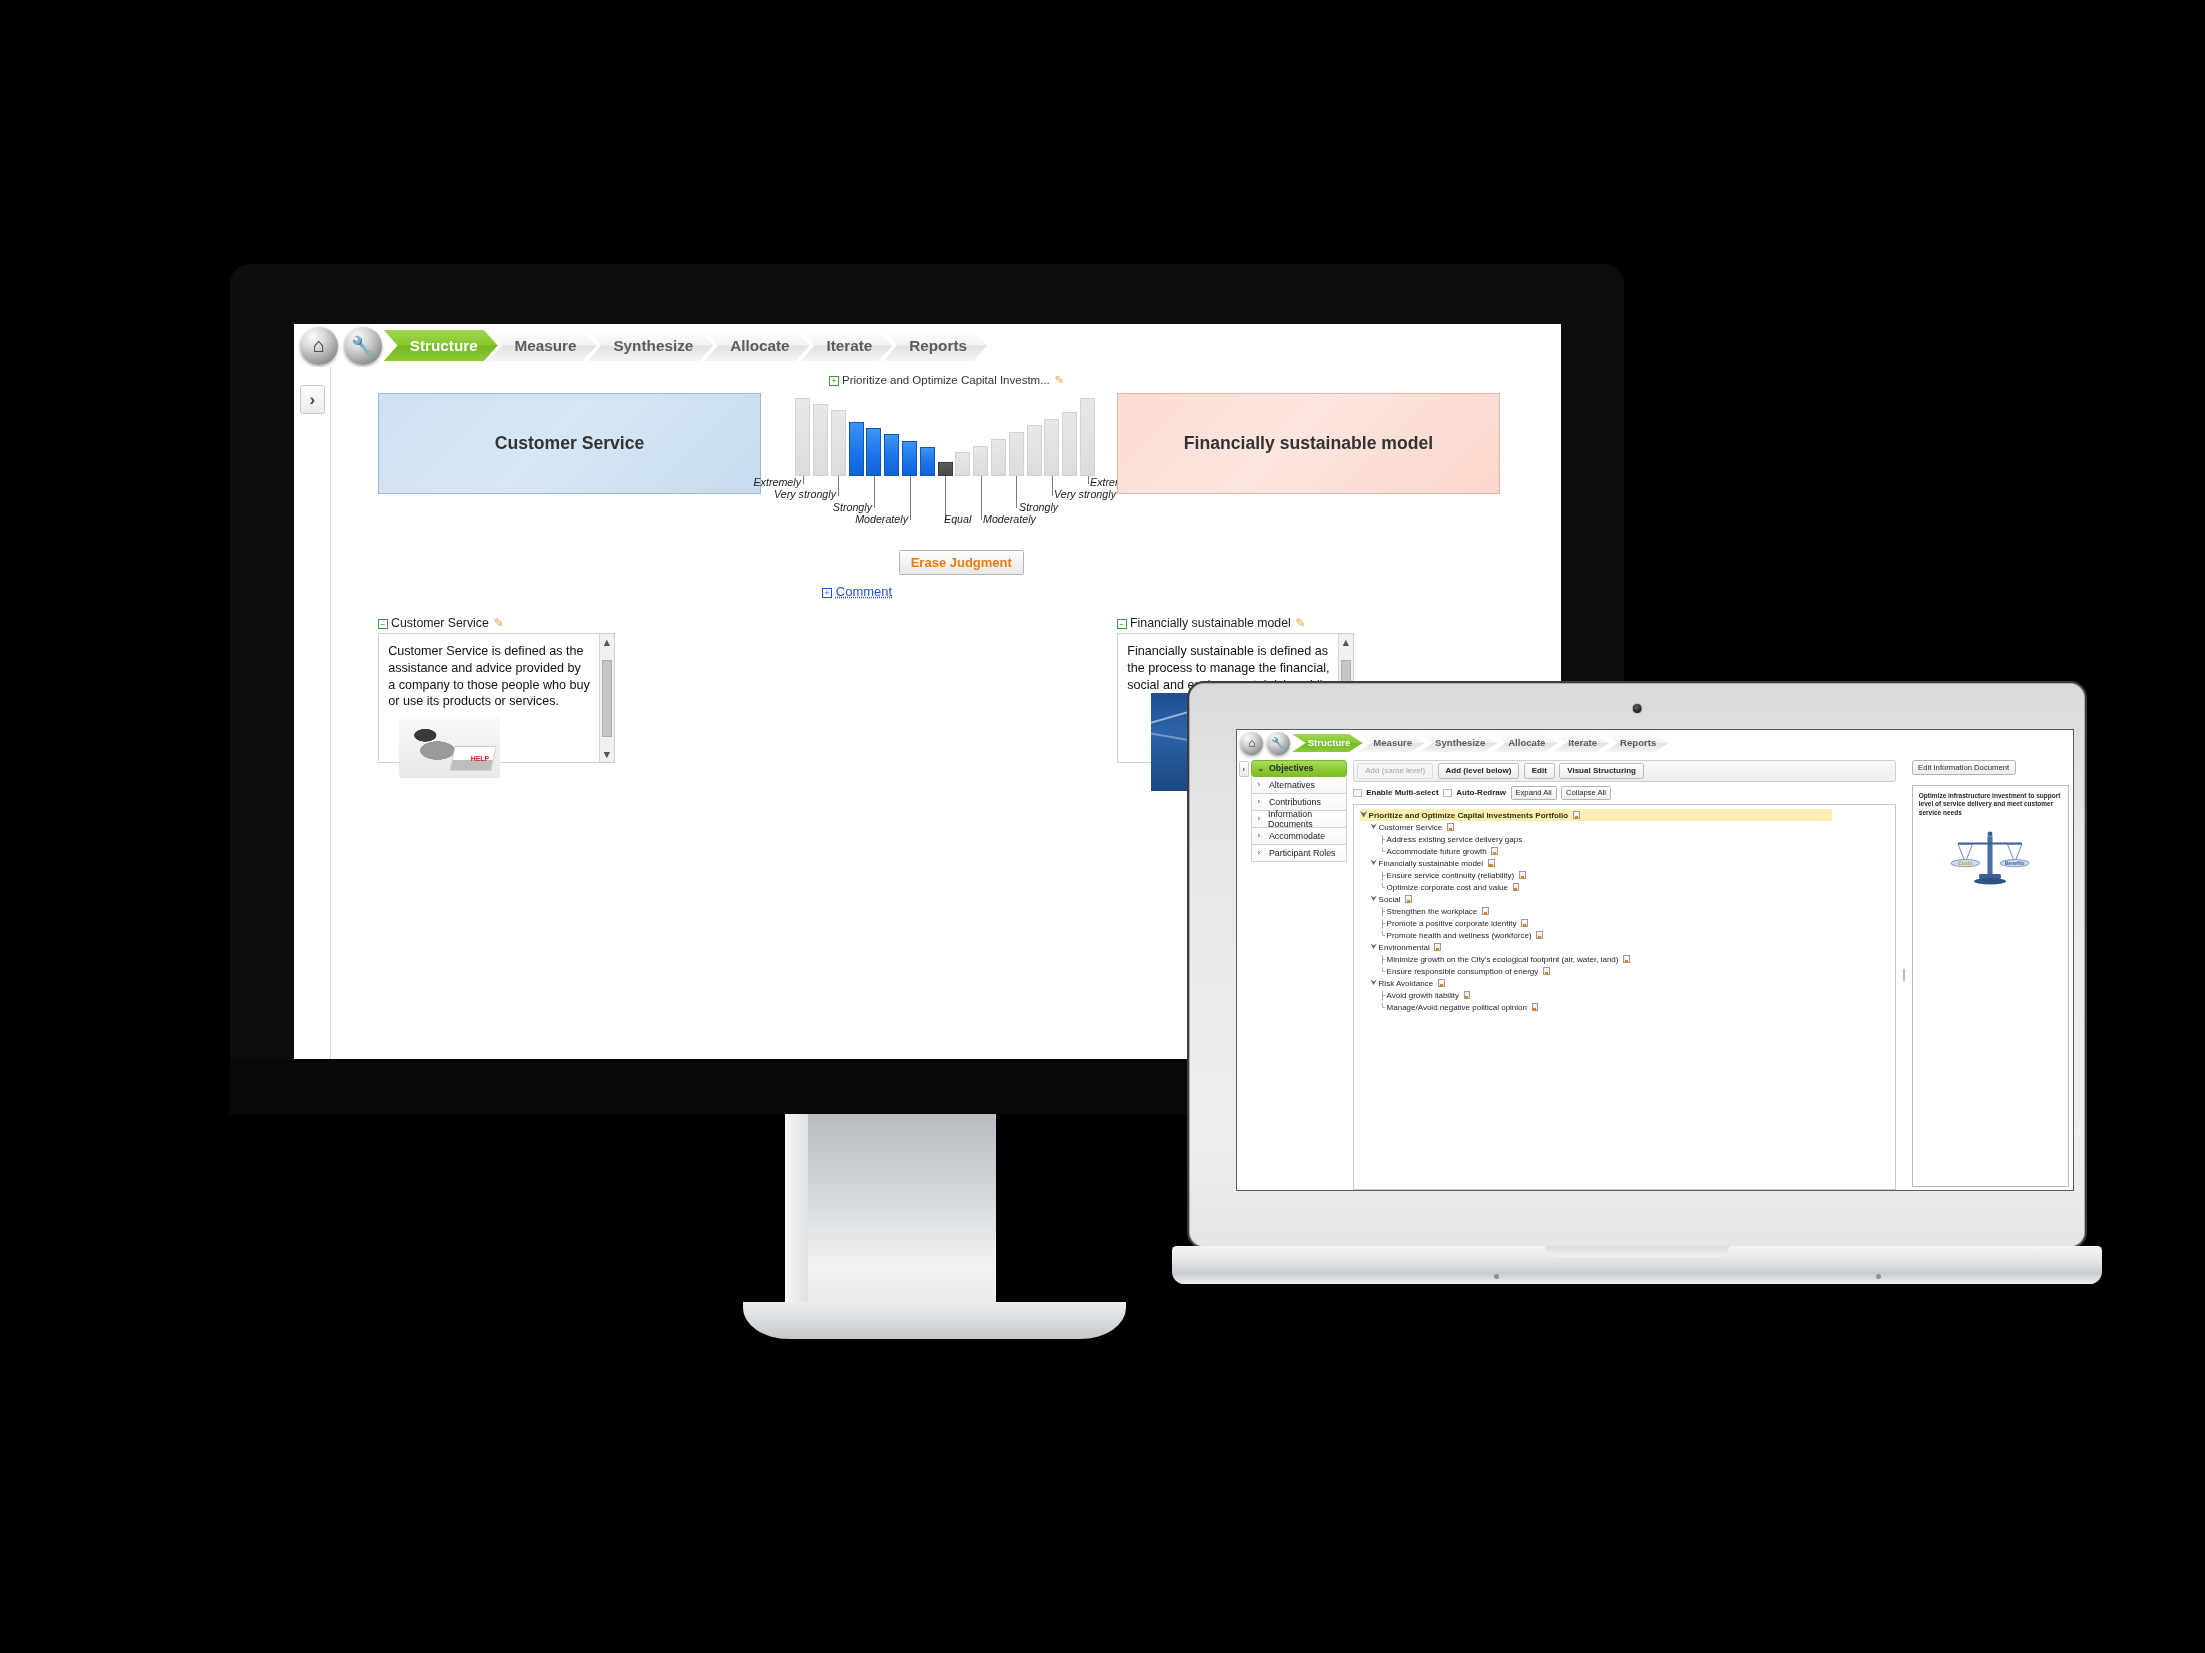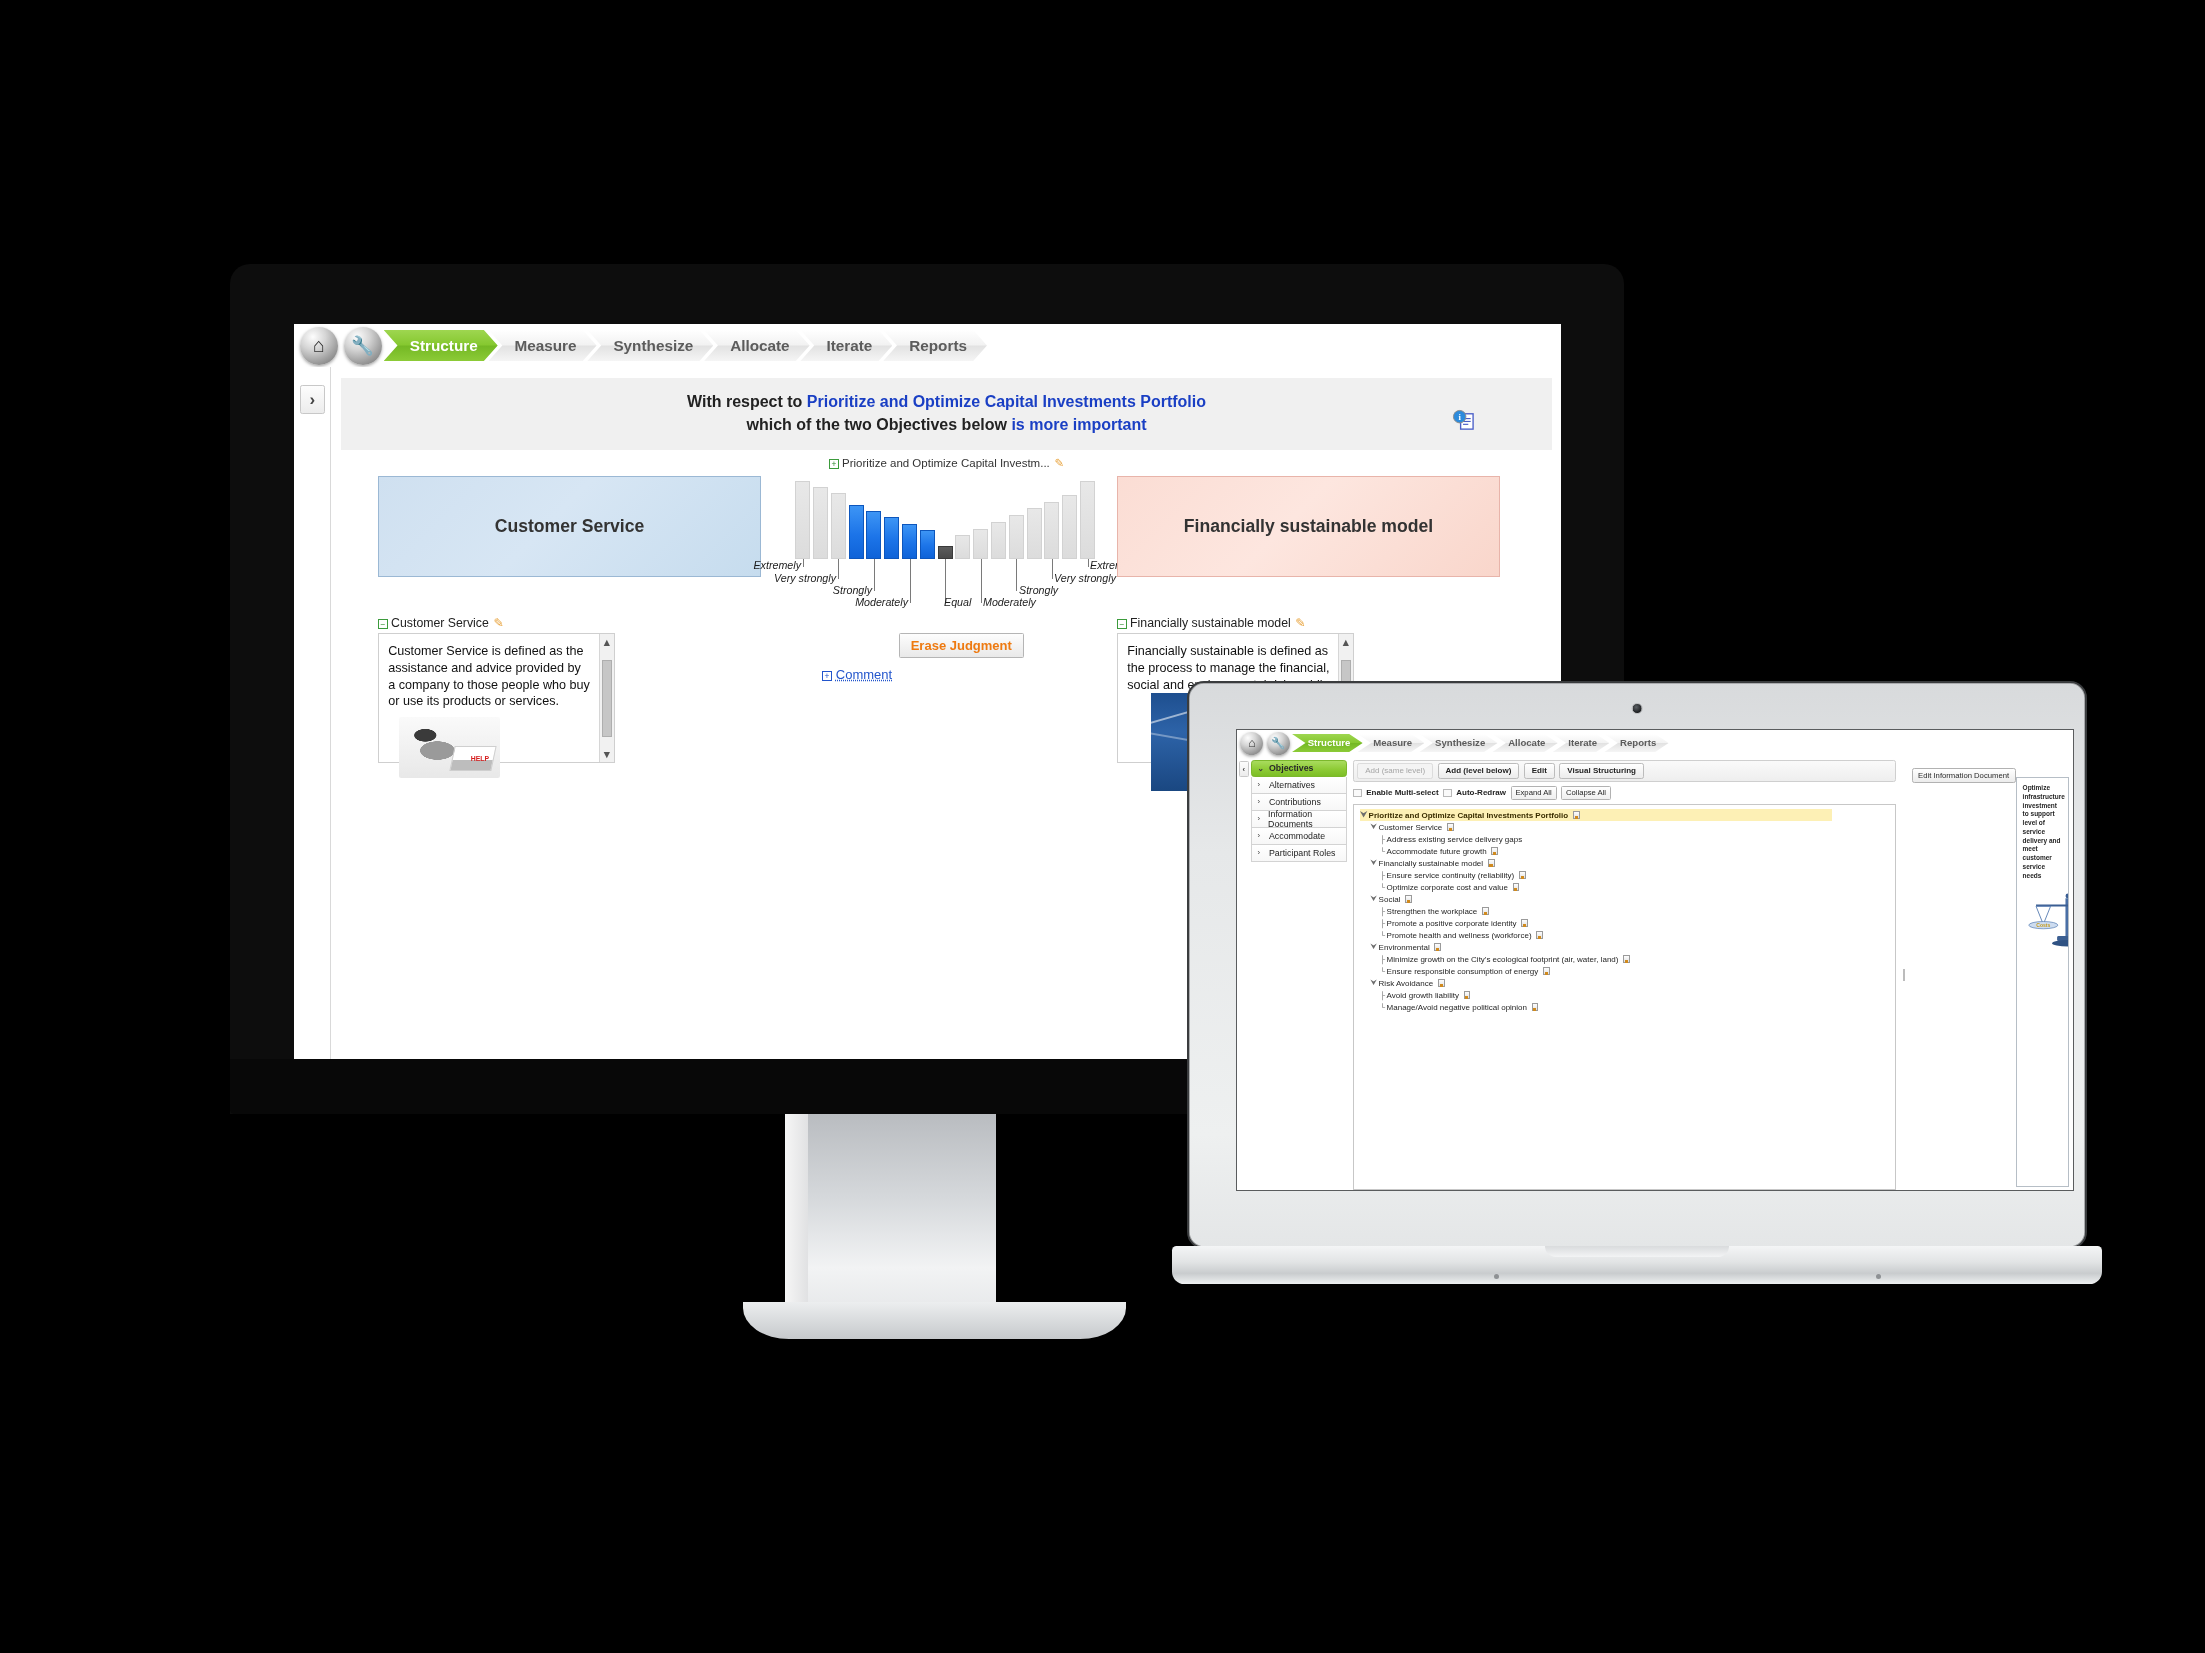--- a/index.html
+++ b/index.html
@@ -317,21 +317,21 @@
   .tree-row.root { font-weight:bold; background:#fdf0b5; color:#3a2d00; }
   .t-connector { color:#6d6d6d; font-family:"Liberation Mono", monospace; margin-right:1.5px; }
   .doc-icon {
     display:inline-block; width:6.9px;height:8.4px; margin-left:4.6px; position:relative;
     background: linear-gradient(to bottom,#fdfdfd,#e3e3e3); border:0.8px solid #9a9a9a;
   }
   .doc-icon::after{
     content:""; position:absolute; left:0.8px; top:3.8px; width:3.1px;height:3.1px; background:#d08a1e;
   }
 
-  .l-docpanel { width: 157px; margin-top:8px; display:flex; flex-direction:row; }
+  .l-docpanel { width: 157px; margin-top:0; display:flex; flex-direction:column; }
   .editdoc-btn {
     align-self:flex-start;
     background: linear-gradient(to bottom,#ffffff,#ececec);
     border:0.8px solid #b2b2b2; border-radius:2.3px;
     font-size:7.7px; padding: 2.3px 5.4px; color:#2a2a2a;
   }
   .doc-view {
     flex:1; margin-top: 9.2px; border:0.8px solid #b6bec6; background:#fff;
     padding: 6.1px 6.1px; overflow:hidden; margin-bottom: 3.1px;
   }
@@ -364,28 +364,20 @@
           <div class="tab tabshape m-tab">Reports</div>
         </div>
       </div>
 
       <div class="m-sidecol">
         <div class="m-collapse">›</div>
       </div>
 
       <div class="m-main">
 
-        <div class="prompt-box">
-          <div>
-            <span>With respect to </span><span class="prompt-hl">Prioritize and Optimize Capital Investments Portfolio</span>
-          </div>
-          <div>
-            <span>which of the two Objectives below </span><span class="prompt-link">is more important</span>
-          </div>
-        </div>
 
         <div class="node-label-row">
           <span class="pm-box">+</span><span>Prioritize and Optimize Capital Investm...</span><span class="pencil">✎</span>
         </div>
 
         <svg class="infodoc-icon" viewBox="0 0 24 24">
           <rect x="9" y="5" width="13" height="16" fill="#ffffff" stroke="#4a5ec8" stroke-width="1.4"></rect>
           <line x1="11.5" y1="10" x2="19.5" y2="10" stroke="#4a5ec8" stroke-width="1.2"></line>
           <line x1="11.5" y1="13" x2="19.5" y2="13" stroke="#4a5ec8" stroke-width="1.2"></line>
           <line x1="11.5" y1="16" x2="17" y2="16" stroke="#4a5ec8" stroke-width="1.2"></line>

